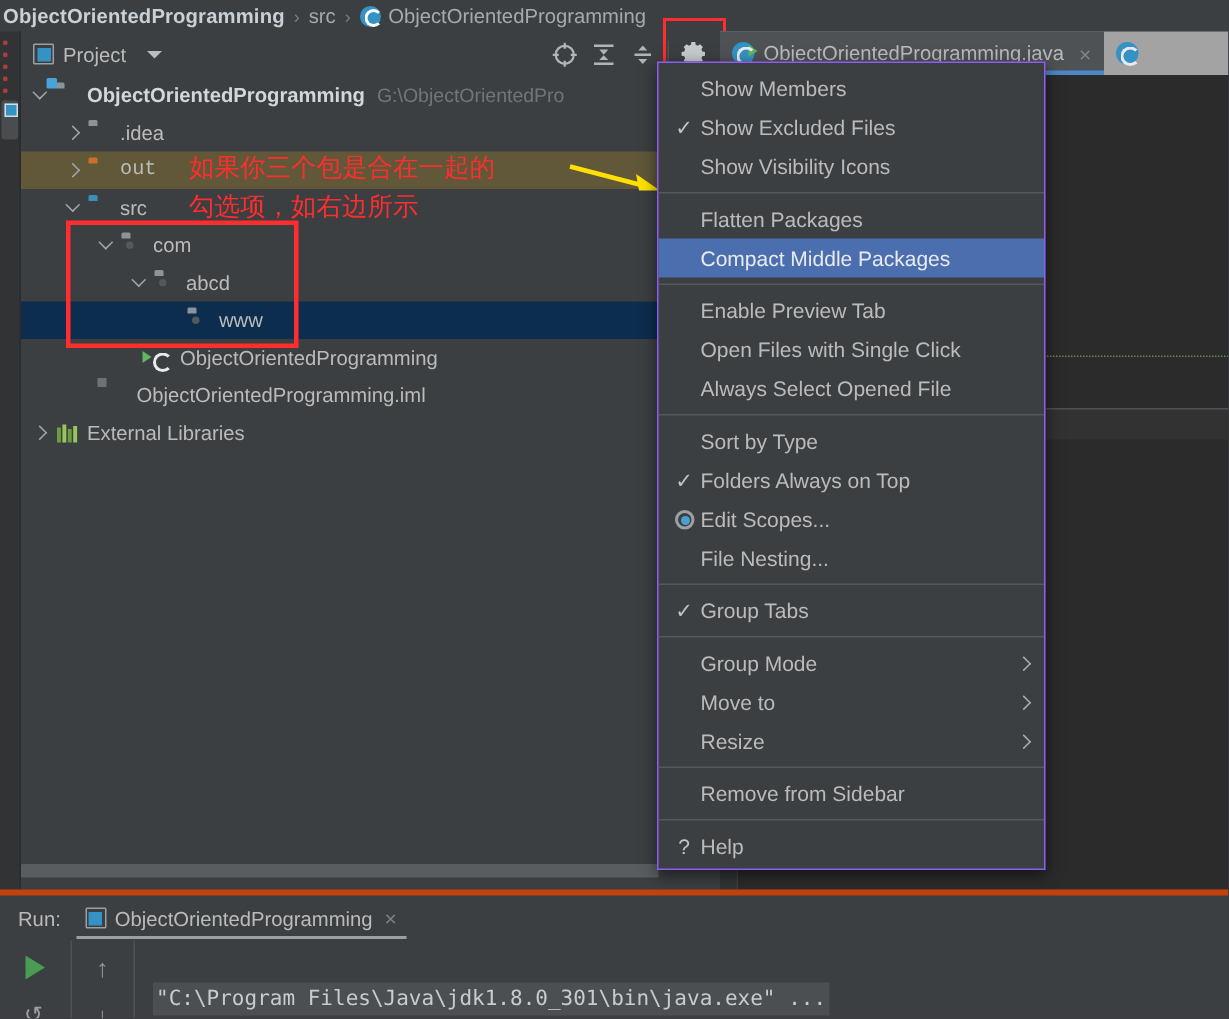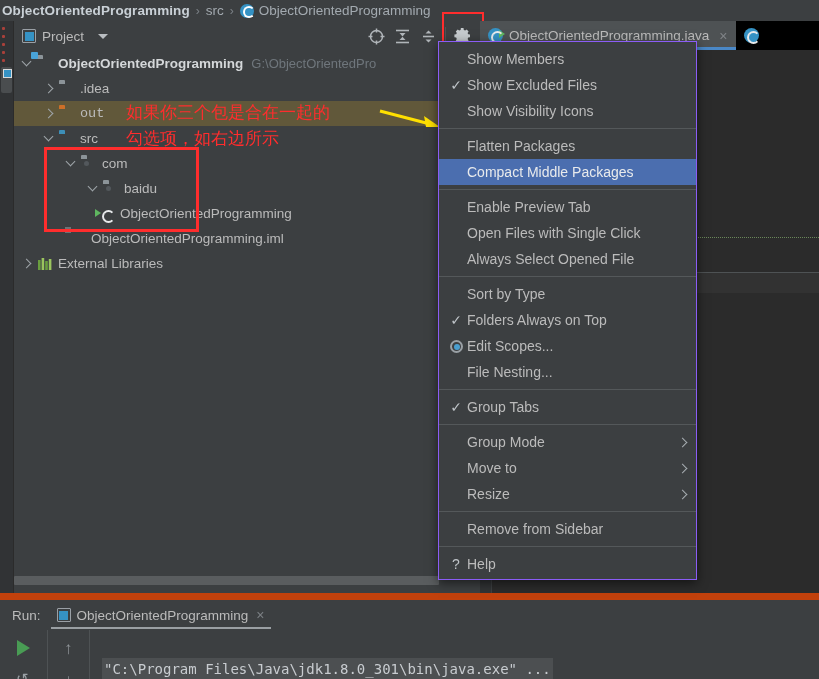--- a/index.html
+++ b/index.html
@@ -150,21 +150,21 @@
   
   .tw-scroll{
     position:absolute; left:14px; bottom:94px; width:425px; height:9px; background:#5a5d5f; border-radius:1px;
   }
 
   
   .editor{
     position:absolute; left:480px; top:21px; right:0; bottom:86px; background:#2b2b2b;
   }
   .tabs{
-    position:absolute; left:0; top:0; right:0; height:29px; background:#000000; display:flex;
+    position:absolute; left:0; top:0; right:0; height:29px; background:#a3a3a3; display:flex;
   }
   .tab{
     display:flex; align-items:center; gap:6px; padding:0 8px; height:29px;
     color:#bbbbbb; font-size:13.5px; position:relative; white-space:nowrap;
   }
   .tab.active{ background:#4e5254; }
   .tab.active:after{
     content:""; position:absolute; left:0; right:0; bottom:0; height:3px; background:#4a88c7;
   }
   .tab-x{ color:#808488; font-size:14px; margin-left:4px; }
@@ -219,21 +219,21 @@
   .radio{
     width:13px;height:13px;border-radius:50%;border:2px solid #9aa0a5; position:relative;
   }
   .radio:after{
     content:""; position:absolute; left:2.5px; top:2.5px; width:6px;height:6px;border-radius:50%;background:#4a9fd0;
   }
 
   
   .runpanel{
     position:absolute; left:0; bottom:0; width:819px; height:86px; background:#3c3f41;
-    border-top:7px solid #c2410c;
+    border-top:4px solid #c2410c;
   }
   .run-head{ height:30px; display:flex; align-items:center; padding-left:12px; gap:10px; position:relative; }
   .run-label{ color:#bbbbbb; font-size:13.5px; }
   .run-tab{ display:flex; align-items:center; gap:6px; color:#bbbbbb; font-size:13.5px; position:relative; padding:0 6px; height:30px;}
   .run-tab:after{
     content:""; position:absolute; left:0; right:0; bottom:1px; height:2px; background:#9a9fa3;
   }
   .run-tab-ico{ width:14px;height:14px;border:1.6px solid #9aa0a6;border-radius:1px;position:relative;}
   .run-tab-ico:after{ content:""; position:absolute; left:1.5px;top:1.5px;right:1.5px;bottom:1.5px;background:#3592c4;}
   .run-x{ color:#7c8085; font-size:14px; margin-left:2px; }
@@ -353,23 +353,27 @@
 
       <div class="row" style="padding-left:52px;">
         <span class="arrow down"></span>
         <span class="ico"><span class="folder f-pkg"></span></span>
         <span class="lbl">com</span>
       </div>
 
       <div class="row" style="padding-left:74px;">
         <span class="arrow down"></span>
         <span class="ico"><span class="folder f-pkg"></span></span>
-        <span class="lbl">baidu</span>
-      </div>
-
+        <span class="lbl">abcd</span>
+      </div>
+
+      <div class="row selected" style="padding-left:111px;">
+        <span class="ico"><span class="folder f-pkg"></span></span>
+        <span class="lbl">www</span>
+      </div>
 
       <div class="row" style="padding-left:85px;">
         <span class="ico"><span class="ico-class"></span></span>
         <span class="lbl">ObjectOrientedProgramming</span>
       </div>
 
       <div class="row" style="padding-left:56px;">
         <span class="ico"><span class="ico-iml"></span></span>
         <span class="lbl">ObjectOrientedProgramming.iml</span>
       </div>

